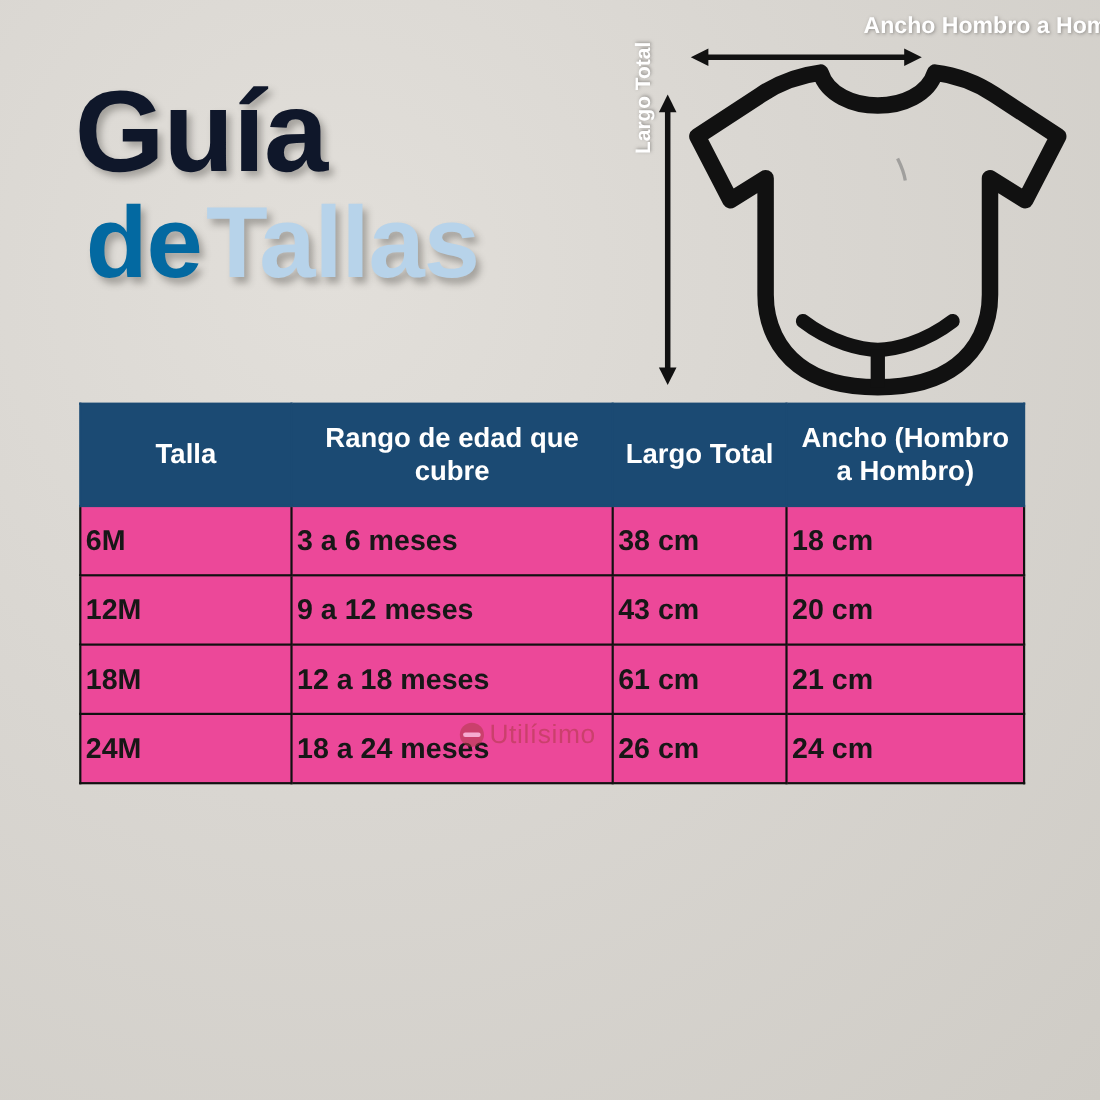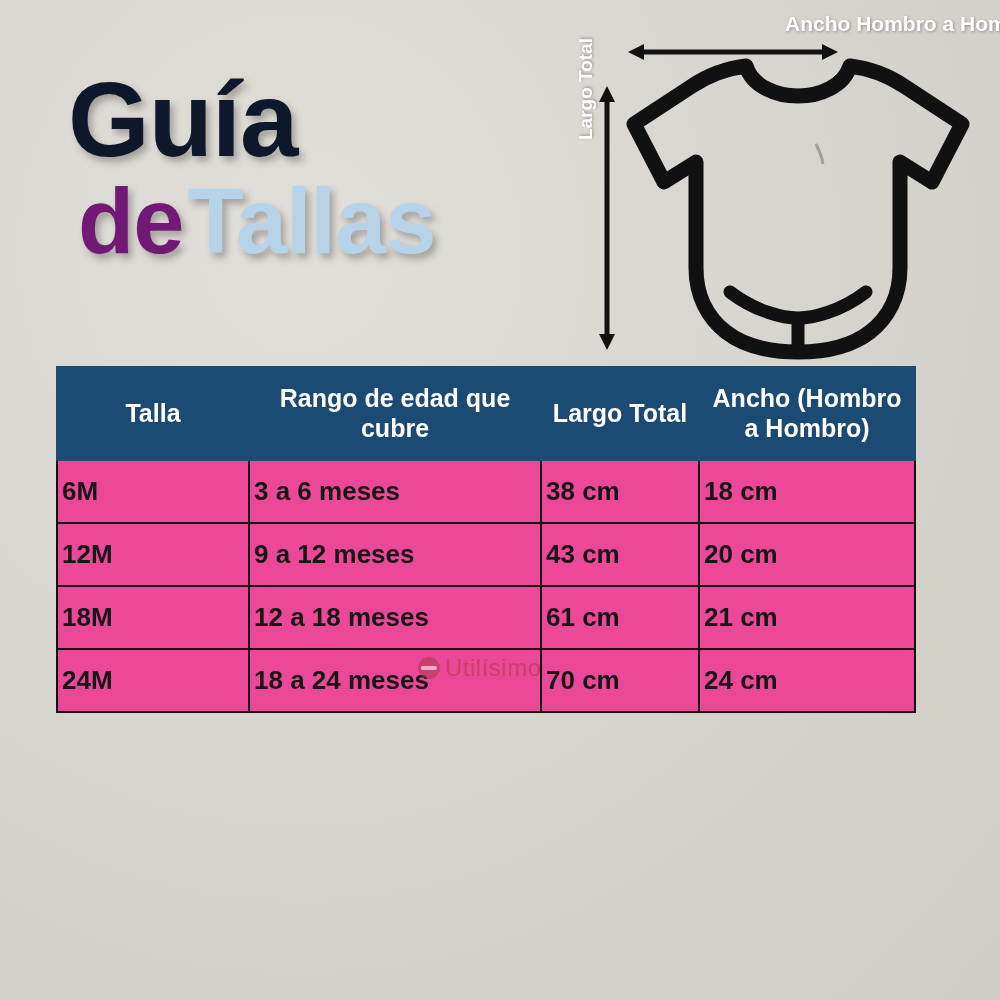--- a/index.html
+++ b/index.html
@@ -34,21 +34,21 @@
     text-shadow: 4px 5px 7px rgba(90,88,85,0.45);
     padding-left: 18px;
   }
   #title-line-2 {
     font-size: 92px;
     margin-top: 8px;
     padding-left: 28px;
     white-space: nowrap;
   }
   #title-de {
-    color: #701a75;
+    color: #0369a1;
     text-shadow: 4px 5px 7px rgba(90,88,85,0.45);
   }
   #title-tallas {
     color: #b7d3ea;
     text-shadow: 4px 5px 7px rgba(90,88,85,0.45);
     margin-left: 4px;
   }
 
   
   #diagram {
@@ -82,21 +82,21 @@
   }
   #onesie-svg {
     position: absolute;
     left: 0;
     top: 0;
   }
 
   
   #size-table {
     position: absolute;
-    left: 56px;
+    left: 72px;
     top: 366px;
     width: 858px;
     border-collapse: collapse;
     table-layout: fixed;
   }
   #size-table th {
     background: #1b4a73;
     color: #ffffff;
     font-size: 25px;
     font-weight: bold;
@@ -236,21 +236,21 @@
     </tr>
     <tr>
       <td>18M</td>
       <td>12 a 18 meses</td>
       <td>61 cm</td>
       <td>21 cm</td>
     </tr>
     <tr>
       <td>24M</td>
       <td>18 a 24 meses</td>
-      <td>70 cm</td>
+      <td>26 cm</td>
       <td>24 cm</td>
     </tr>
   </tbody>
 </table>
 
 <div id="watermark">
   <span id="watermark-mark"></span>
   <span id="watermark-text">Utilísimo</span>
 </div>
 

